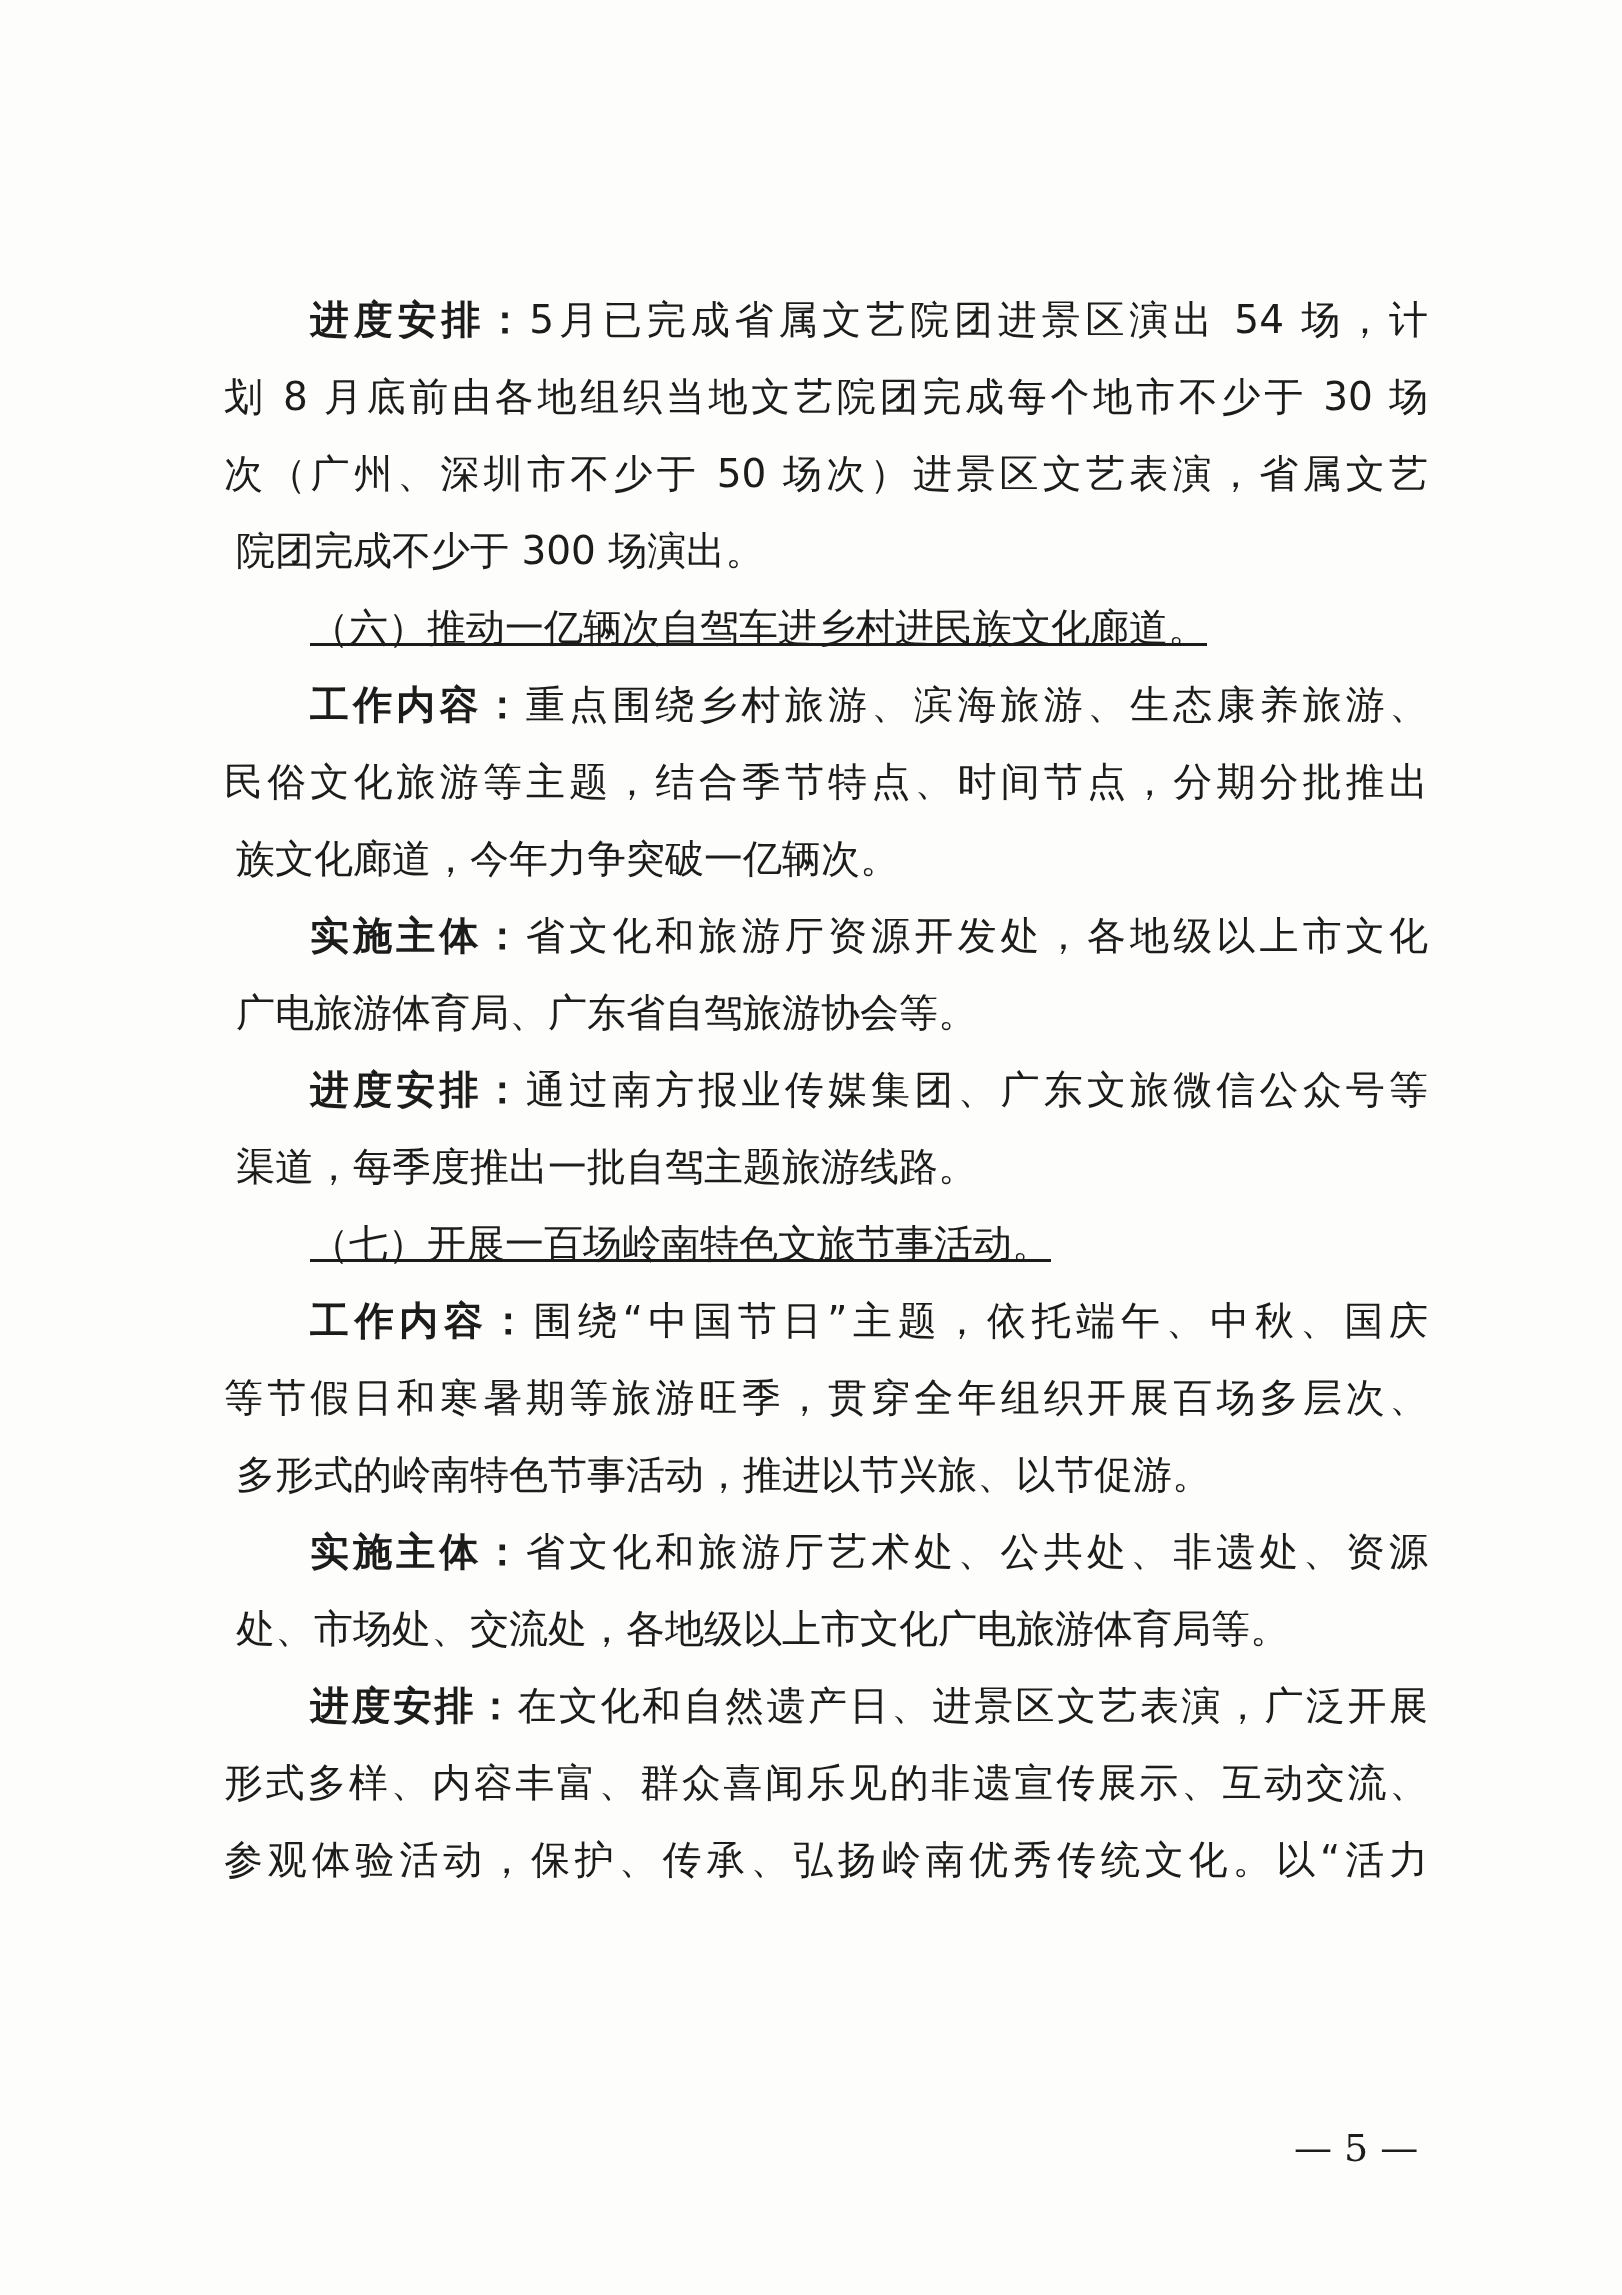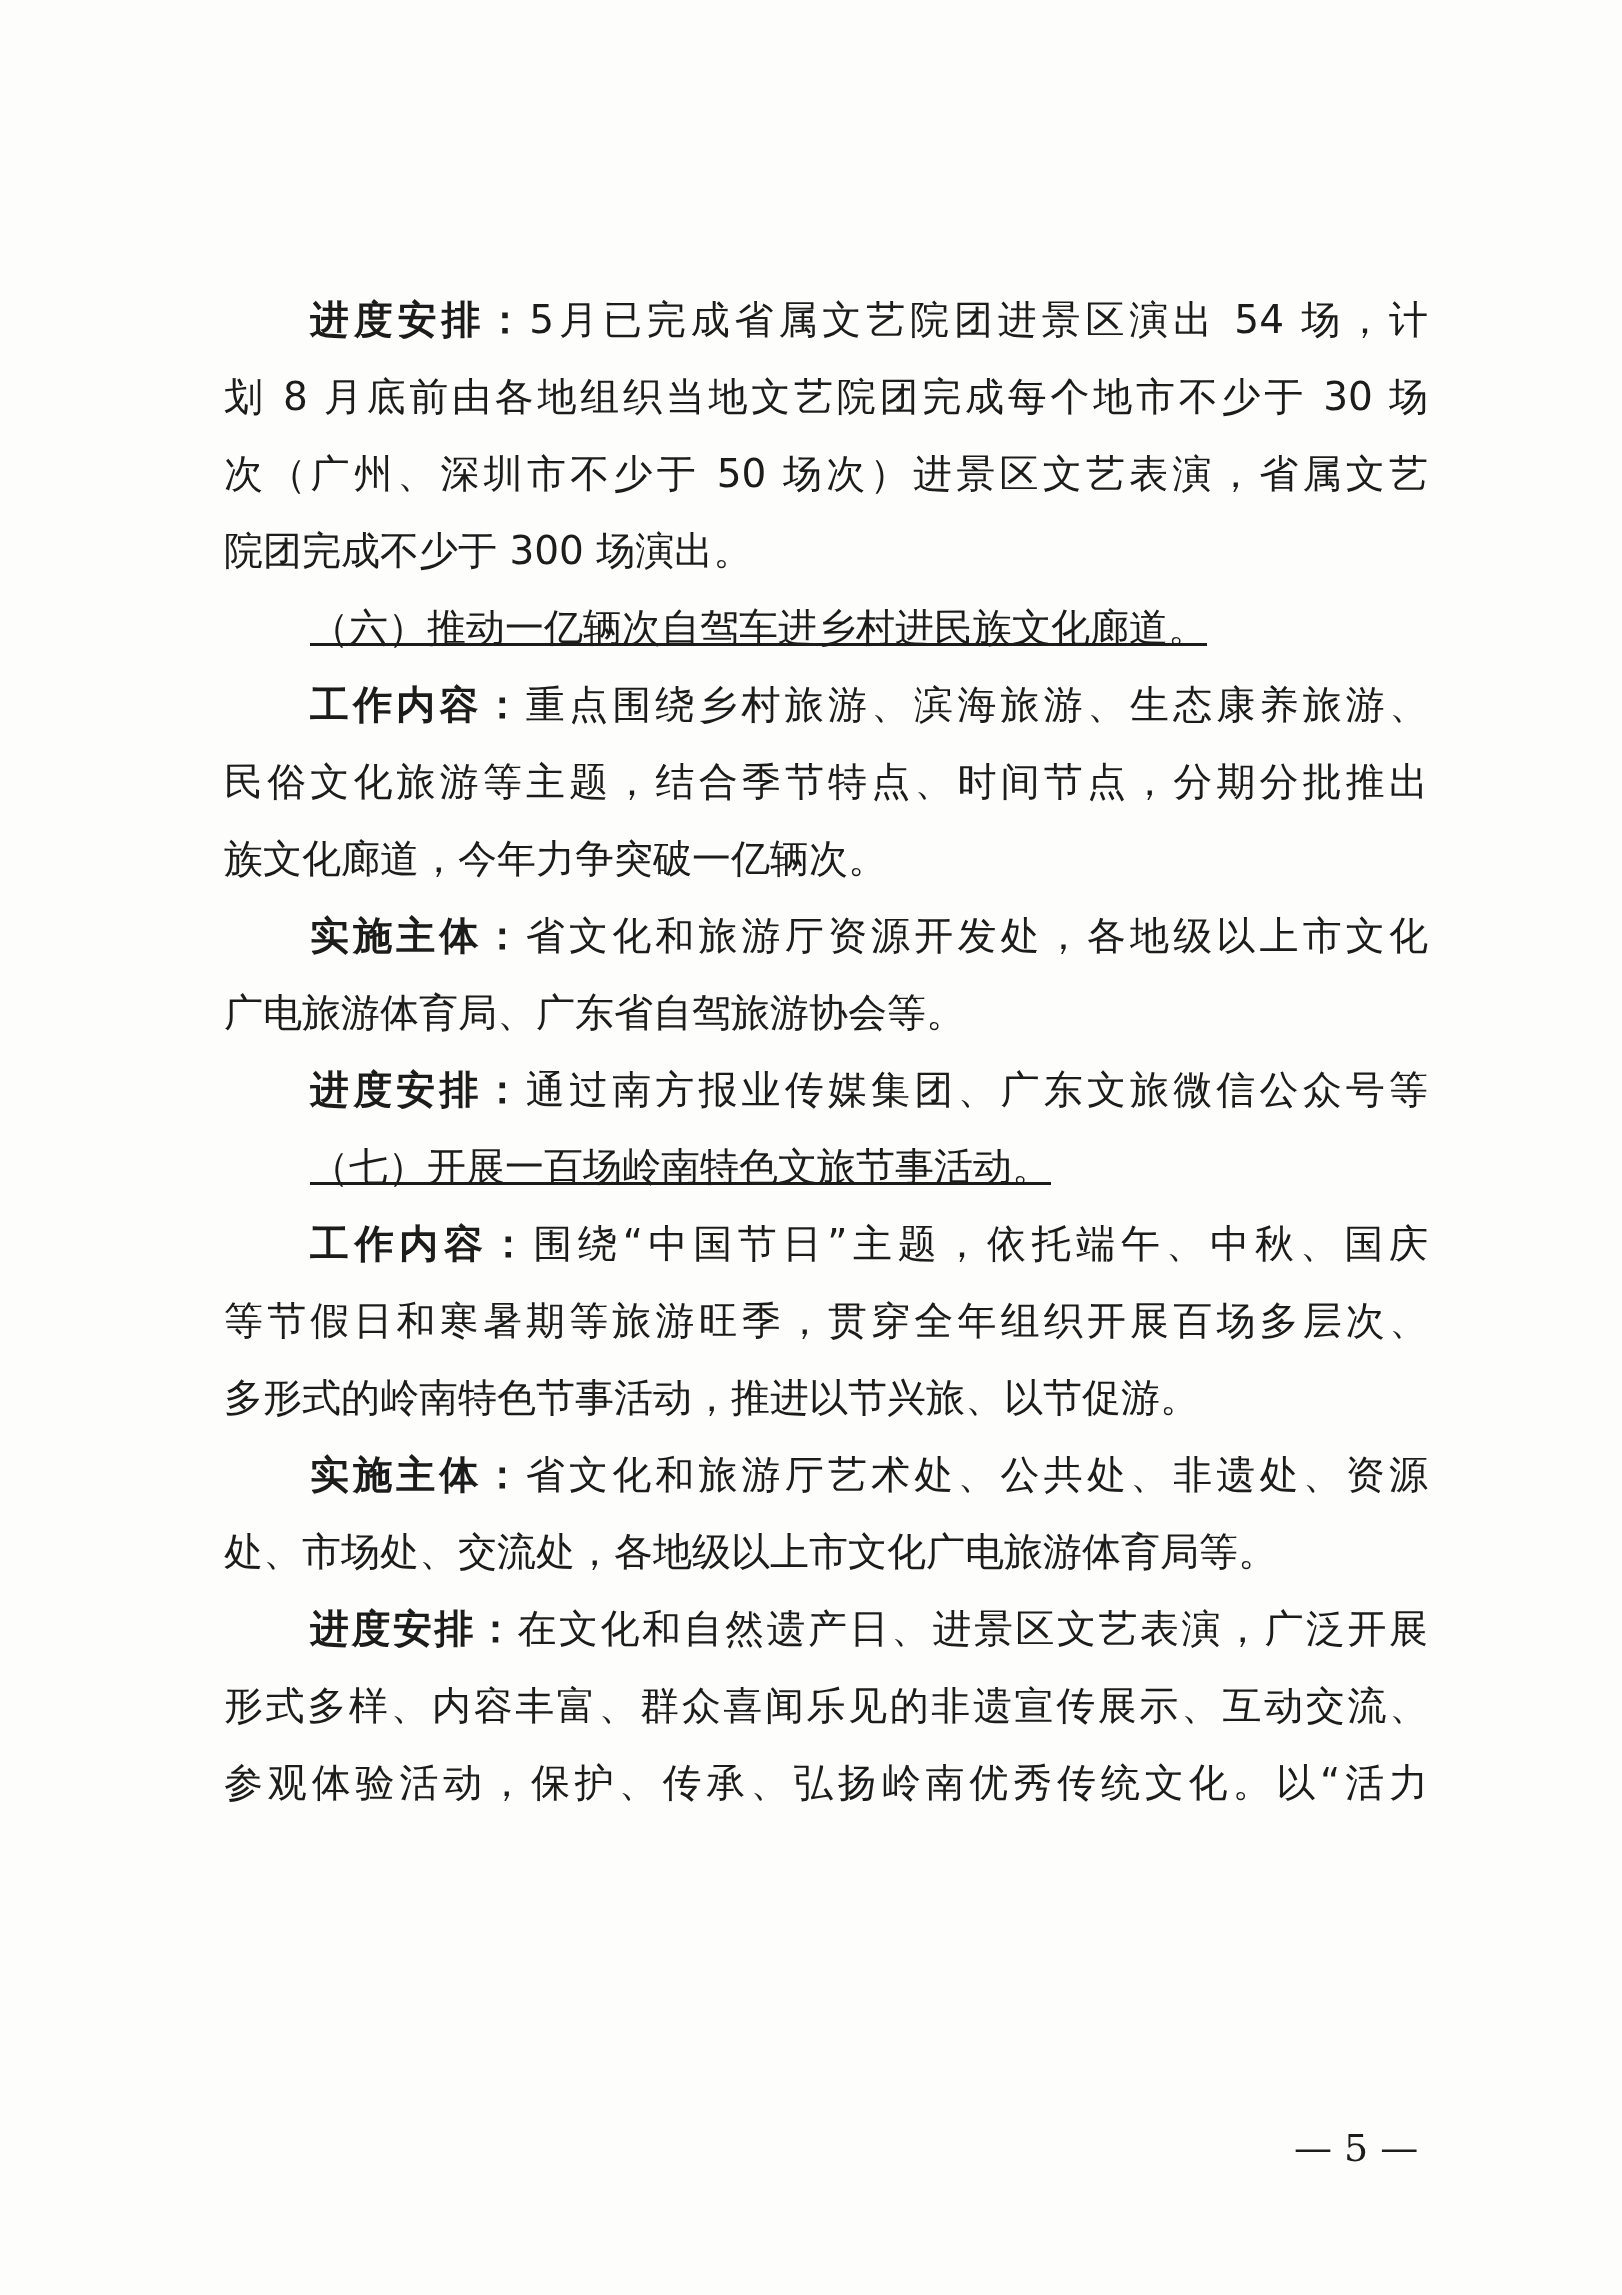--- a/index.html
+++ b/index.html
@@ -28,20 +28,21 @@
       white-space: nowrap;
       text-align: justify;
       text-align-last: justify;
       letter-spacing: 0px;
     }
     .line.indent {
       padding-left: 86px;
     }
     .line.last {
       text-align-last: left;
+      margin-left: 12px;
     }
     .line.heading {
       padding-left: 86px;
       text-align-last: left;
       text-decoration: underline;
     }
     .label {
       font-weight: bold;
     }
     .page-number {
@@ -67,20 +68,21 @@
   <div class="line heading">（六）推动一亿辆次自驾车进乡村进民族文化廊道。</div>
 
   <div class="line indent"><span class="label">工作内容：</span><span>重点围绕乡村旅游、滨海旅游、生态康养旅游、</span></div>
   <div class="line">民俗文化旅游等主题，结合季节特点、时间节点，分期分批推出</div>
   <div class="line last">族文化廊道，今年力争突破一亿辆次。</div>
 
   <div class="line indent"><span class="label">实施主体：</span><span>省文化和旅游厅资源开发处，各地级以上市文化</span></div>
   <div class="line last">广电旅游体育局、广东省自驾旅游协会等。</div>
 
   <div class="line indent"><span class="label">进度安排：</span><span>通过南方报业传媒集团、广东文旅微信公众号等</span></div>
+  <div class="line last">渠道，每季度推出一批自驾主题旅游线路。</div>
 
   <div class="line heading">（七）开展一百场岭南特色文旅节事活动。</div>
 
   <div class="line indent"><span class="label">工作内容：</span><span>围绕“中国节日”主题，依托端午、中秋、国庆</span></div>
   <div class="line">等节假日和寒暑期等旅游旺季，贯穿全年组织开展百场多层次、</div>
   <div class="line last">多形式的岭南特色节事活动，推进以节兴旅、以节促游。</div>
 
   <div class="line indent"><span class="label">实施主体：</span><span>省文化和旅游厅艺术处、公共处、非遗处、资源</span></div>
   <div class="line last">处、市场处、交流处，各地级以上市文化广电旅游体育局等。</div>
 

